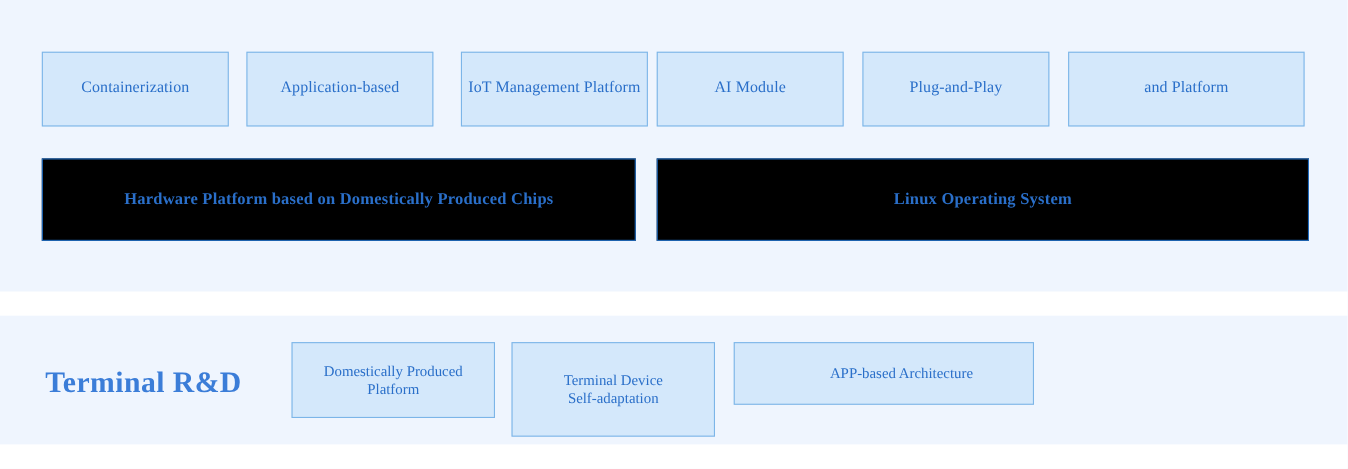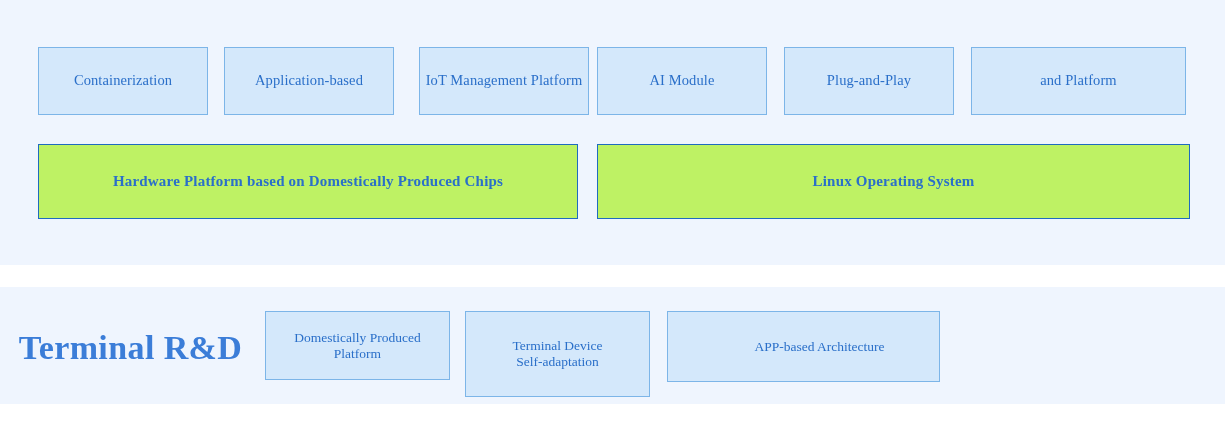--- a/index.html
+++ b/index.html
@@ -41,21 +41,21 @@
   .tile {
     background: #d4e8fb;
     border: 1px solid #7cb5e8;
     font-size: 14.5px;
     font-weight: 400;
     letter-spacing: 0.1px;
   }
 
   
   .bar {
-    background: #bef264;
+    background: #000000;
     border: 1px solid #1f6bbf;
     font-size: 15px;
     font-weight: 700;
     letter-spacing: 0.2px;
   }
 
   
   .tile-sm {
     background: #d4e8fb;
     border: 1px solid #7cb5e8;
@@ -64,21 +64,21 @@
   }
 
   
   #section-label {
     position: absolute;
     display: flex;
     align-items: center;
     justify-content: center;
     color: #3b7dd8;
     font-weight: 700;
-    font-size: 34px;
+    font-size: 27px;
     letter-spacing: 0.4px;
     white-space: nowrap;
   }
 
   .node span, #section-label span { display: block; }
   .line2 { display: block; }
 </style>
 </head>
 <body>
 
@@ -130,17 +130,17 @@
   </div>
 </div>
 
 <div class="node tile-sm" style="left:465px; top:311px; width:185px; height:86px;">
   <div>
     <span class="line1">Terminal Device</span>
     <span class="line2">Self-adaptation</span>
   </div>
 </div>
 
-<div class="node tile-sm" style="left:667px; top:311px; width:273px; height:71px;padding-left:32px;">
+<div class="node tile-sm" style="left:667px; top:311px; width:273px; height:57px;padding-left:32px;">
   <div>
     <span class="line1">APP-based Architecture</span>
   </div>
 </div>
 
 </body></html>

